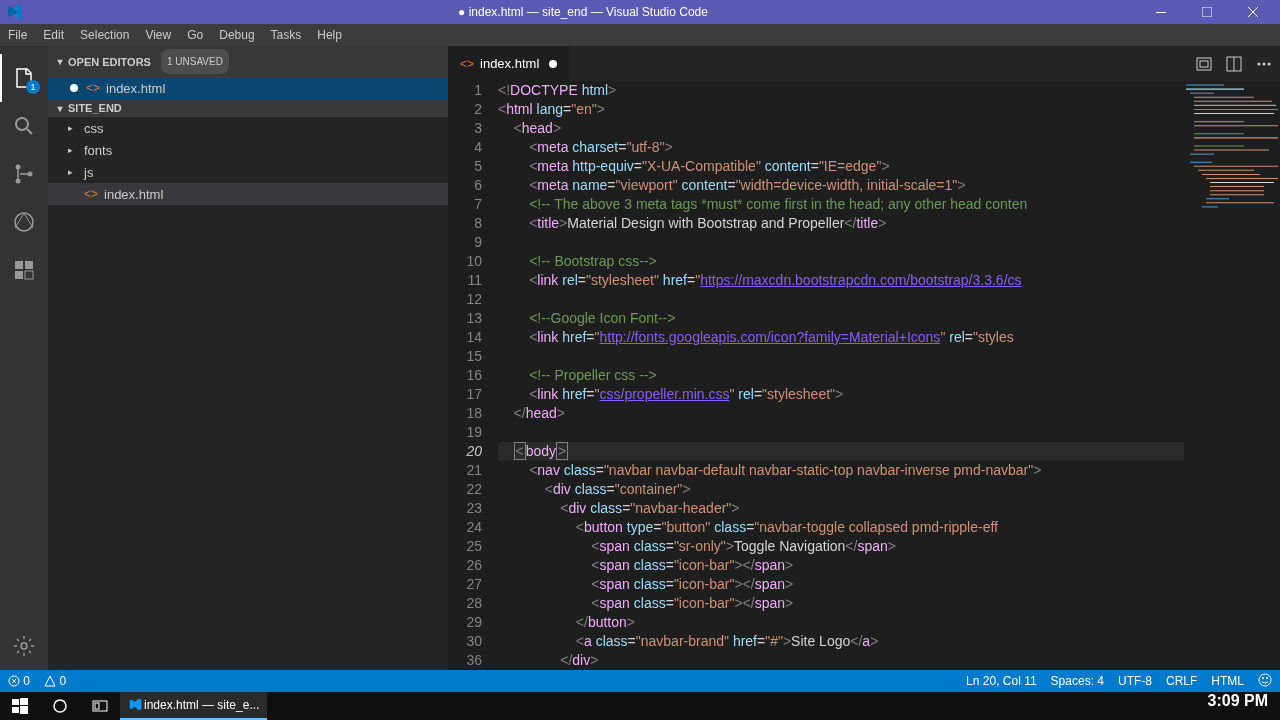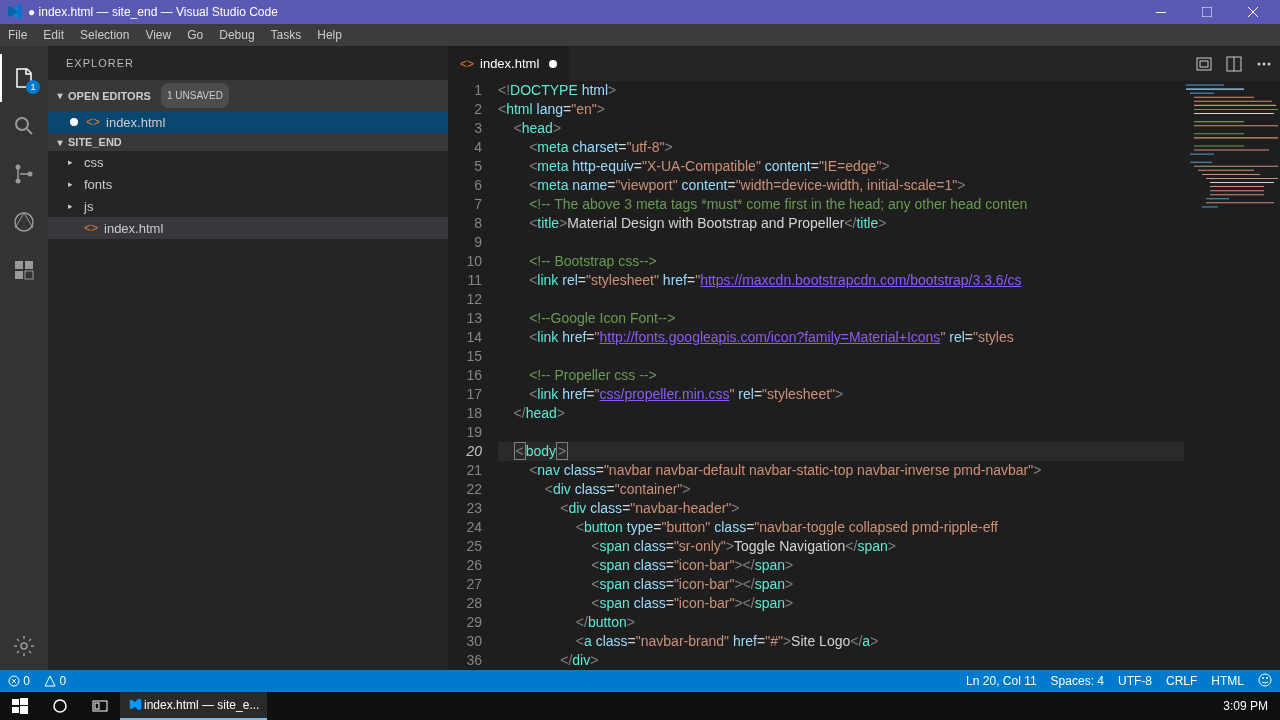--- a/index.html
+++ b/index.html
@@ -1,20 +1,20 @@
 <!DOCTYPE html>
 <html><head>
 <meta charset="utf-8">
 <style>
 * { margin: 0; padding: 0; box-sizing: border-box; font-family: "Segoe UI", sans-serif; }
 body { width: 1280px; height: 720px; background: #1e1e1e; overflow: hidden; }
 
 .title-bar { height: 24px; background: #5a5ab5; display: flex; align-items: center; color: #fff; font-size: 12px; padding: 0 4px; }
 .title-bar .vsc-logo { width: 16px; height: 16px; margin: 0 6px 0 2px; }
-.title-bar .title-text { flex: 1; }
+.title-bar .title-text { flex: 1; text-align: center; }
 .window-controls { display: flex; }
 .window-controls span { width: 46px; height: 24px; display: flex; align-items: center; justify-content: center; cursor: pointer; }
 
 .menu-bar { height: 22px; background: #3c3c3c; display: flex; align-items: stretch; font-size: 12px; color: #ccc; }
 .menu-bar span { padding: 0 8px; display: flex; align-items: center; cursor: pointer; }
 
 .workbench { display: flex; height: 624px; }
 
 .activity-bar { width: 48px; background: #333333; display: flex; flex-direction: column; align-items: center; padding-top: 8px; }
 .activity-bar .act { width: 48px; height: 48px; display: flex; align-items: center; justify-content: center; cursor: pointer; position: relative; }
@@ -51,37 +51,37 @@
 .gutter div.cur { color: #c6c6c6; font-style: italic; }
 .code { flex: 1; color: #d4d4d4; white-space: pre; overflow: hidden; }
 .code div { height: 19px; line-height: 19px; }
 .code .highlight-line { background: #2a2a2a; }
 
 .c-doctype, .c-tag, .c-cl { color: #808080; }
 .c-attr { color: #9cdcfe; }
 .c-str { color: #ce9178; }
 .c-comment { color: #6a9955; }
 .c-text { color: #d4d4d4; }
-.c-elem { color: #5eead4; }
+.c-elem { color: #f0abfc; }
 .c-url { color: #8b5cf6; text-decoration: underline; }
 .bracket-box { border: 1px solid #808080; padding: 0 1px; }
 
 .minimap { position: absolute; right: 0; top: 35px; bottom: 0; width: 96px; background: #1e1e1e; overflow: hidden; }
 .minimap canvas, .minimap svg { width: 100%; height: 100%; }
 
 .status-bar { height: 22px; background: #007acc; color: #fff; font-size: 12px; display: flex; align-items: center; padding: 0 8px; }
 .status-bar .sb-left, .status-bar .sb-right { display: flex; gap: 14px; align-items: center; }
 .status-bar .sb-right { margin-left: auto; }
 .status-bar span { cursor: pointer; }
 
 .taskbar { height: 28px; background: #101010; display: flex; align-items: stretch; }
 .taskbar .tb-btn { width: 40px; display: flex; align-items: center; justify-content: center; cursor: pointer; }
 .taskbar .tb-btn svg { width: 16px; height: 16px; fill: #fff; }
 .taskbar .tb-app { display: flex; align-items: center; padding: 0 8px; background: #2a2a2a; border-bottom: 2px solid #76b9ed; font-size: 12px; color: #fff; gap: 2px; cursor: pointer; }
-.taskbar .tb-tray { margin-left: auto; display: flex; align-items: center; padding: 0 12px; color: #fff; font-size: 12px; }
+.taskbar .tb-tray { margin-left: auto; display: flex; align-items: flex-start; padding: 0 12px; color: #fff; font-size: 16px; font-weight: bold; }
 </style>
 </head>
 <body>
 
 <div class="title-bar">
   <svg class="vsc-logo" viewBox="0 0 24 24">
       <path fill="#0065a9" d="M23 3l-5-2-6 6-6-4-3 1v14l3 1 6-4 6 6 5-2z"></path>
       <path fill="#007acc" d="M23 3l-5-2v22l5-2z"></path>
       <path fill="#1f9cf0" d="M18 1l-6 6 6 6z M18 23l-6-6 6-6z" opacity="0.5"></path>
     </svg>
@@ -156,21 +156,20 @@
     <div class="spacer"></div>
     <div class="act">
         <svg viewBox="0 0 24 24">
           <circle cx="12" cy="12" r="3" fill="none" stroke="#fff" stroke-width="1.5"></circle>
           <path d="M12 2v3M12 19v3M2 12h3M19 12h3M5 5l2 2M17 17l2 2M5 19l2-2M17 7l2-2" stroke="#fff" stroke-width="1.5"></path>
         </svg>
       </div>
   </div>
 
   <div class="side-bar">
-    <div class="sb-header">EXPLORER</div>
     <div class="sb-section">
       <span class="chev">▾</span>
       <span>OPEN EDITORS</span>
       <span class="count">1 UNSAVED</span>
     </div>
     <div class="sb-item selected" style="padding-left:22px">
       <span class="dot"></span>
       <span class="file-icon">&lt;&gt;</span>
       <span>index.html</span>
     </div>

